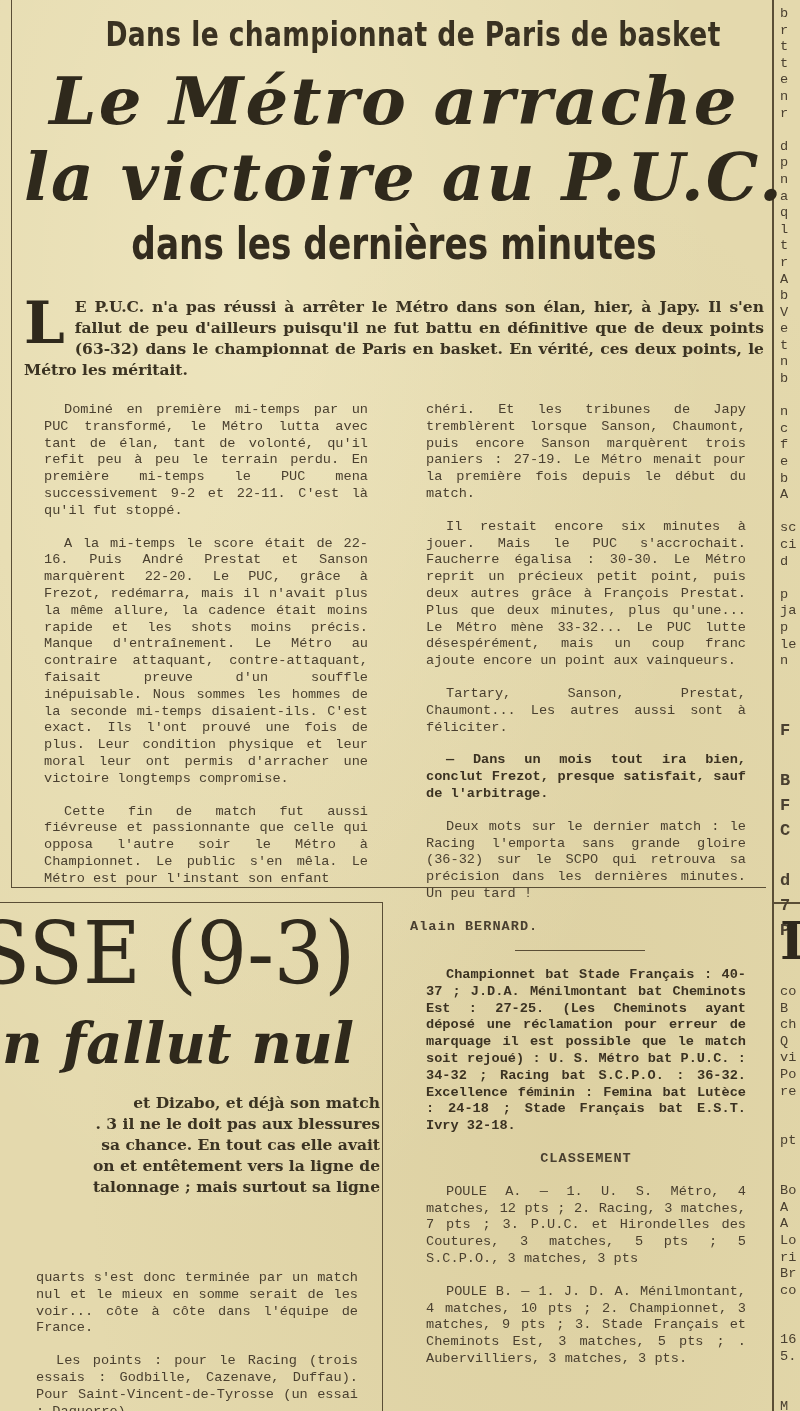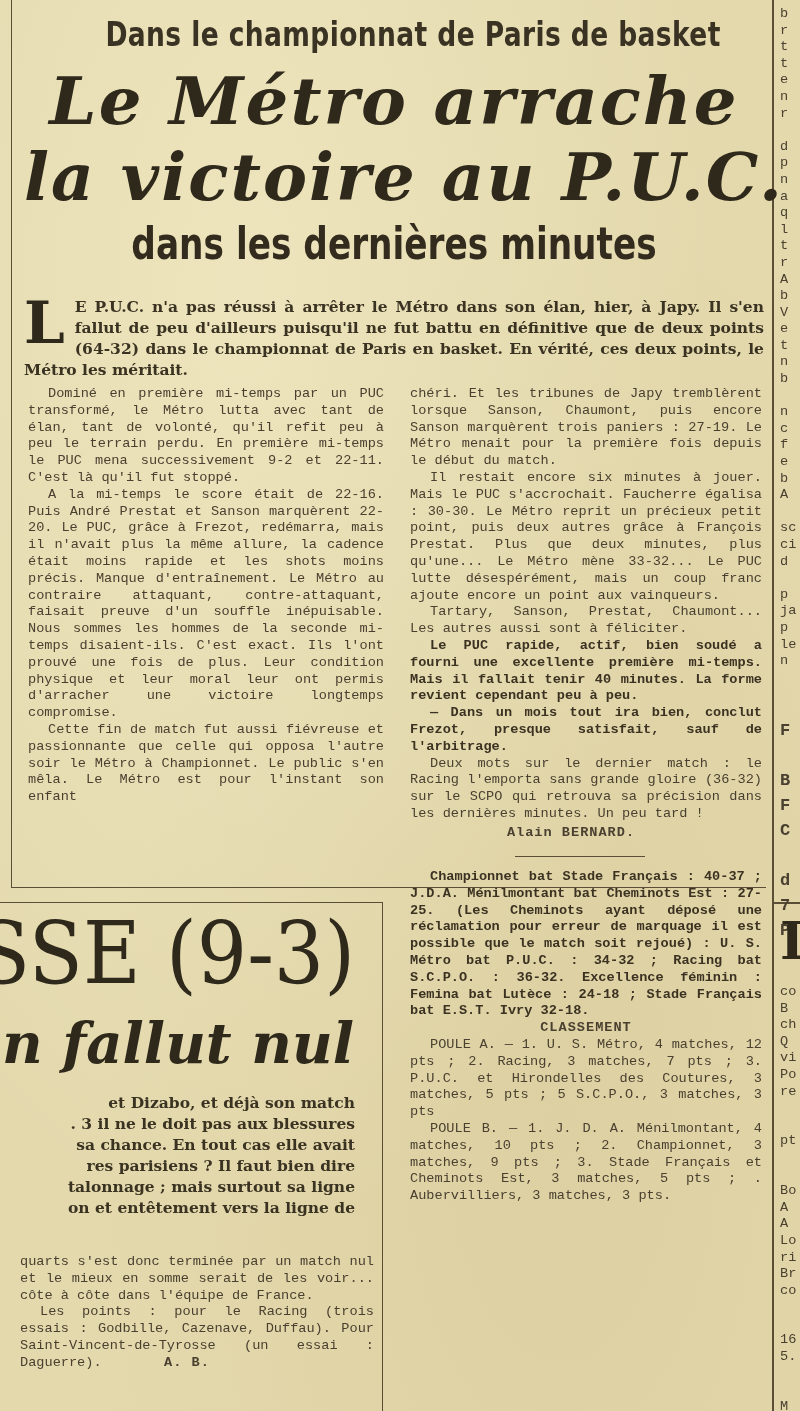--- a/index.html
+++ b/index.html
@@ -30,38 +30,38 @@
     transform: scaleX(0.78); transform-origin: center; white-space: nowrap; color: #332c1e; }
 
   .lead { position: absolute; left: 24px; top: 296px; width: 740px;
     font-family: "DejaVu Serif", serif; font-weight: bold; font-size: 15.5px; line-height: 21px;
     text-align: justify; color: #3b3322; }
   .dropcap { float: left; font-family: "DejaVu Serif", serif; font-weight: bold;
     font-size: 58px; line-height: 46px; margin: 4px 10px 0 0; color: #2f291c; }
 
   .col { position: absolute; font-family: "Liberation Mono", monospace; font-size: 13.6px;
     line-height: 16.8px; text-align: justify; color: #4a4030; }
-  .col p { margin: 0; text-indent: 20px; }
+  .col p { margin: 16px; text-indent: 20px; }
   .col p.noind { text-indent: 0; }
   .col-left { left: 28px; top: 386px; width: 356px; }
   .col-right { left: 410px; top: 386px; width: 352px; }
-  .signature { text-align: center; font-weight: bold; padding-right: 30px; margin-top: 2px; letter-spacing: 1px; }
+  .signature { text-align: left; font-weight: bold; padding-right: 30px; margin-top: 2px; letter-spacing: 1px; }
   .sep { width: 130px; height: 1.5px; background: #5a4e36; margin: 14px auto 12px 105px; }
   .bold { font-weight: bold; color: #3b3222; }
   .center { text-align: center; font-weight: bold; text-indent: 0 !important; letter-spacing: 1px; }
 
   
   .second-box { position: absolute; left: 0; top: 902px; width: 382px; height: 509px;
     border-top: 1.5px solid #5a4e36; border-right: 1.5px solid #5a4e36; }
   .big-title { position: absolute; left: -24px; top: 908px; width: 420px;
     font-family: "DejaVu Serif", serif; font-size: 86px; line-height: 90px; white-space: nowrap;
     transform: scaleX(0.92); transform-origin: left; color: #2f291c; }
   .big-sub { position: absolute; left: 2px; top: 1010px; font-family: "DejaVu Serif", serif;
     font-weight: bold; font-style: italic; font-size: 56px; white-space: nowrap; color: #2f291c; }
-  .second-bold { position: absolute; left: 11px; top: 1092px; width: 344px;
+  .second-bold { position: absolute; left: 36px; top: 1092px; width: 344px;
     font-family: "DejaVu Serif", serif; font-weight: bold; font-size: 15.5px; line-height: 21px;
     text-align: justify; color: #3b3322; }
   .second-bold div { white-space: nowrap; overflow: hidden; text-align: right; }
   .col-bottom { left: 20px; top: 1254px; width: 354px; }
 
   
   .edge { position: absolute; left: 780px; font-family: "Liberation Mono", monospace;
     font-size: 13.6px; line-height: 16.6px; color: #4a4030; white-space: pre; }
   .edge-big { position: absolute; left: 780px; top: 910px; font-family: "DejaVu Serif", serif;
     font-size: 52px; font-weight: bold; color: #2f291c; }
@@ -77,54 +77,52 @@
 <div class="rule-v" style="left:396px;top:382px;width:1px;height:505px;background:rgba(90,78,54,0.0);"></div>
 <div class="rule-h" style="left:772px;top:902px;width:28px;height:1.5px;"></div>
 
 <div class="kicker">Dans le championnat de Paris de basket</div>
 <div class="headline hl1">Le Métro arrache</div>
 <div class="headline hl2">la victoire au P.U.C.</div>
 <div class="subhead">dans les dernières minutes</div>
 
 <div class="lead">
   <span class="dropcap">L</span>
-  <span>E P.U.C. n'a pas réussi à arrêter le Métro dans son élan, hier, à Japy. Il s'en fallut de peu d'ailleurs puisqu'il ne fut battu en définitive que de deux points (64-32) dans le championnat de Paris en basket. En vérité, ces deux points, le Métro les méritait.</span>
+  <span>E P.U.C. n'a pas réussi à arrêter le Métro dans son élan, hier, à Japy. Il s'en fallut de peu d'ailleurs puisqu'il ne fut battu en définitive que de deux points (63-32) dans le championnat de Paris en basket. En vérité, ces deux points, le Métro les méritait.</span>
 </div>
 
 <div class="col col-left">
   <p>Dominé en première mi-temps par un PUC transformé, le Métro lutta avec tant de élan, tant de volonté, qu'il refit peu à peu le terrain perdu. En première mi-temps le PUC mena successivement 9-2 et 22-11. C'est là qu'il fut stoppé.</p>
   <p>A la mi-temps le score était de 22-16. Puis André Prestat et Sanson marquèrent 22-20. Le PUC, grâce à Frezot, redémarra, mais il n'avait plus la même allure, la cadence était moins rapide et les shots moins précis. Manque d'entraînement. Le Métro au contraire attaquant, contre-attaquant, faisait preuve d'un souffle inépuisable. Nous sommes les hommes de la seconde mi-temps disaient-ils. C'est exact. Ils l'ont prouvé une fois de plus. Leur condition physique et leur moral leur ont permis d'arracher une victoire longtemps compromise.</p>
   <p>Cette fin de match fut aussi fiévreuse et passionnante que celle qui opposa l'autre soir le Métro à Championnet. Le public s'en mêla. Le Métro est pour l'instant son enfant</p>
 </div>
 
 <div class="col col-right">
   <p class="noind">chéri. Et les tribunes de Japy tremblèrent lorsque Sanson, Chaumont, puis encore Sanson marquèrent trois paniers : 27-19. Le Métro menait pour la première fois depuis le début du match.</p>
   <p>Il restait encore six minutes à jouer. Mais le PUC s'accrochait. Faucherre égalisa : 30-30. Le Métro reprit un précieux petit point, puis deux autres grâce à François Prestat. Plus que deux minutes, plus qu'une... Le Métro mène 33-32... Le PUC lutte désespérément, mais un coup franc ajoute encore un point aux vainqueurs.</p>
   <p>Tartary, Sanson, Prestat, Chaumont... Les autres aussi sont à féliciter.</p>
-  <p class="bold">Le PUC rapide, actif, bien soudé a fourni une excellente première mi-temps. Mais il fallait tenir 40 minutes. La forme revient cependant peu à peu.</p>
   <p class="bold">— Dans un mois tout ira bien, conclut Frezot, presque satisfait, sauf de l'arbitrage.</p>
   <p>Deux mots sur le dernier match : le Racing l'emporta sans grande gloire (36-32) sur le SCPO qui retrouva sa précision dans les dernières minutes. Un peu tard !</p>
   <div class="signature">Alain BERNARD.</div>
   <div class="sep"></div>
   <p class="bold">Championnet bat Stade Français : 40-37 ; J.D.A. Ménilmontant bat Cheminots Est : 27-25. (Les Cheminots ayant déposé une réclamation pour erreur de marquage il est possible que le match soit rejoué) : U. S. Métro bat P.U.C. : 34-32 ; Racing bat S.C.P.O. : 36-32. Excellence féminin : Femina bat Lutèce : 24-18 ; Stade Français bat E.S.T. Ivry 32-18.</p>
   <p class="center">CLASSEMENT</p>
   <p>POULE A. — 1. U. S. Métro, 4 matches, 12 pts ; 2. Racing, 3 matches, 7 pts ; 3. P.U.C. et Hirondelles des Coutures, 3 matches, 5 pts ; 5 S.C.P.O., 3 matches, 3 pts</p>
   <p>POULE B. — 1. J. D. A. Ménilmontant, 4 matches, 10 pts ; 2. Championnet, 3 matches, 9 pts ; 3. Stade Français et Cheminots Est, 3 matches, 5 pts ; . Aubervilliers, 3 matches, 3 pts.</p>
 </div>
 
 <div class="second-box"></div>
 <div class="big-title">SSE (9-3)</div>
 <div class="big-sub">n fallut nul</div>
 <div class="second-bold">
   <div>et Dizabo, et déjà son match</div>
   <div>. 3 il ne le doit pas aux blessures</div>
   <div>sa chance. En tout cas elle avait</div>
-  <div>res parisiens ? Il faut bien dire</div>
+  <div>on et entêtement vers la ligne de</div>
   <div>talonnage ; mais surtout sa ligne</div>
-  <div>on et entêtement vers la ligne de</div>
 </div>
 <div class="col col-bottom">
   <p class="noind">quarts s'est donc terminée par un match nul et le mieux en somme serait de les voir... côte à côte dans l'équipe de France.</p>
   <p>Les points : pour le Racing (trois essais : Godbille, Cazenave, Duffau). Pour Saint-Vincent-de-Tyrosse (un essai : Daguerre).</p>
   <div class="signature" style="padding-right:20px;margin-top:-17px;">A. B.</div>
 </div>
 
 <div class="edge" style="top:6px;">b
 r
 t

